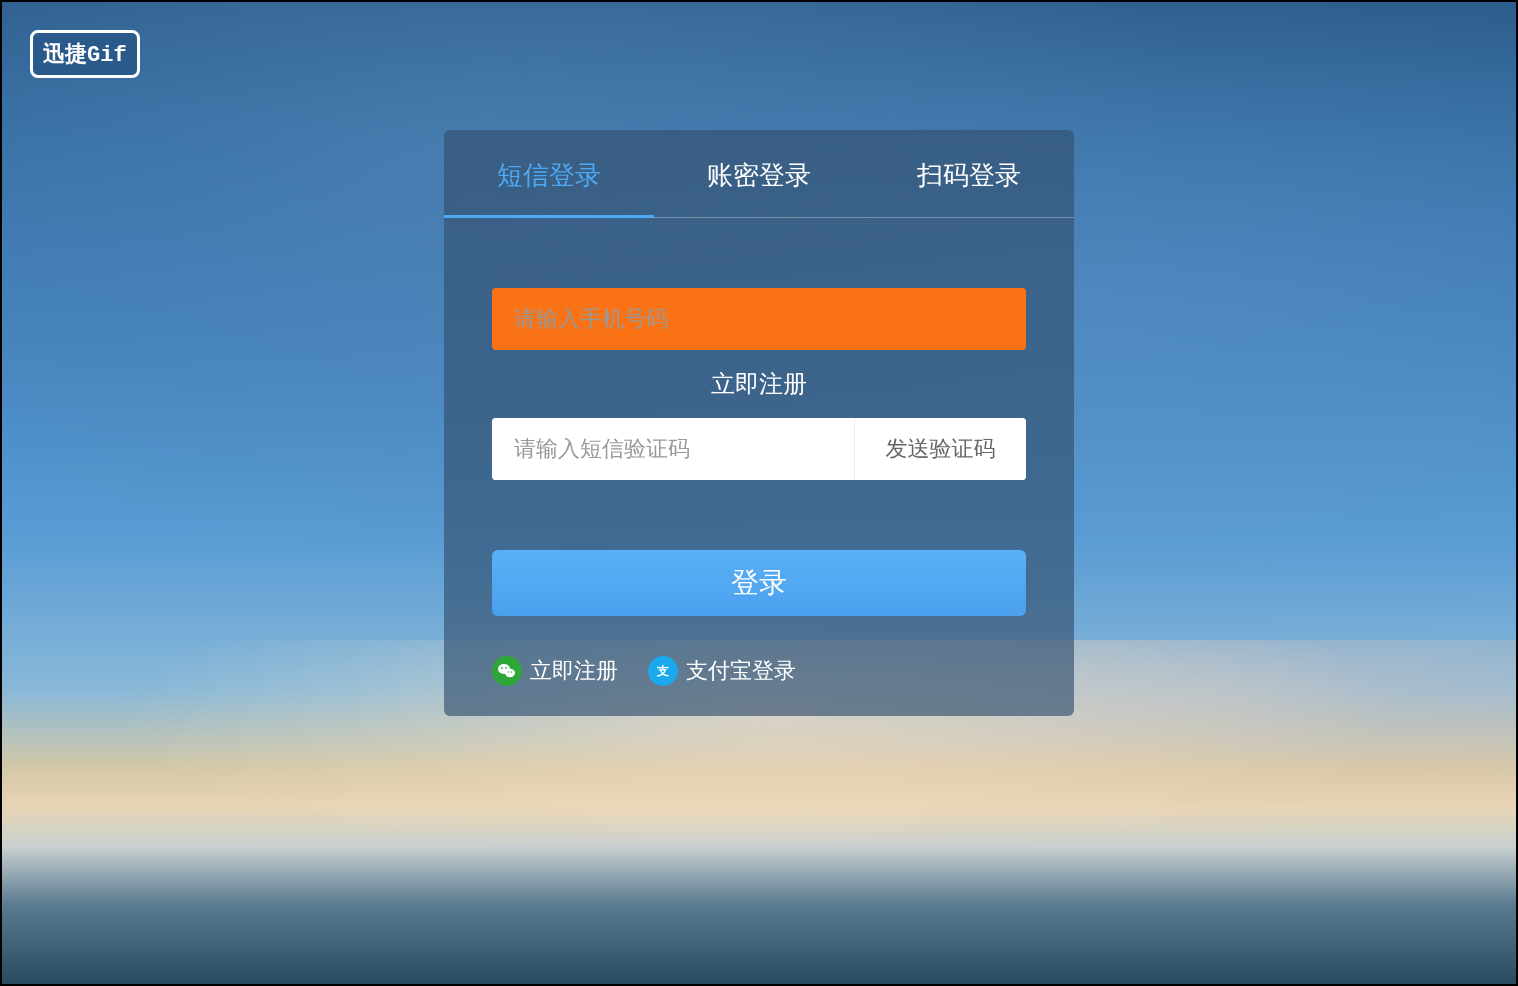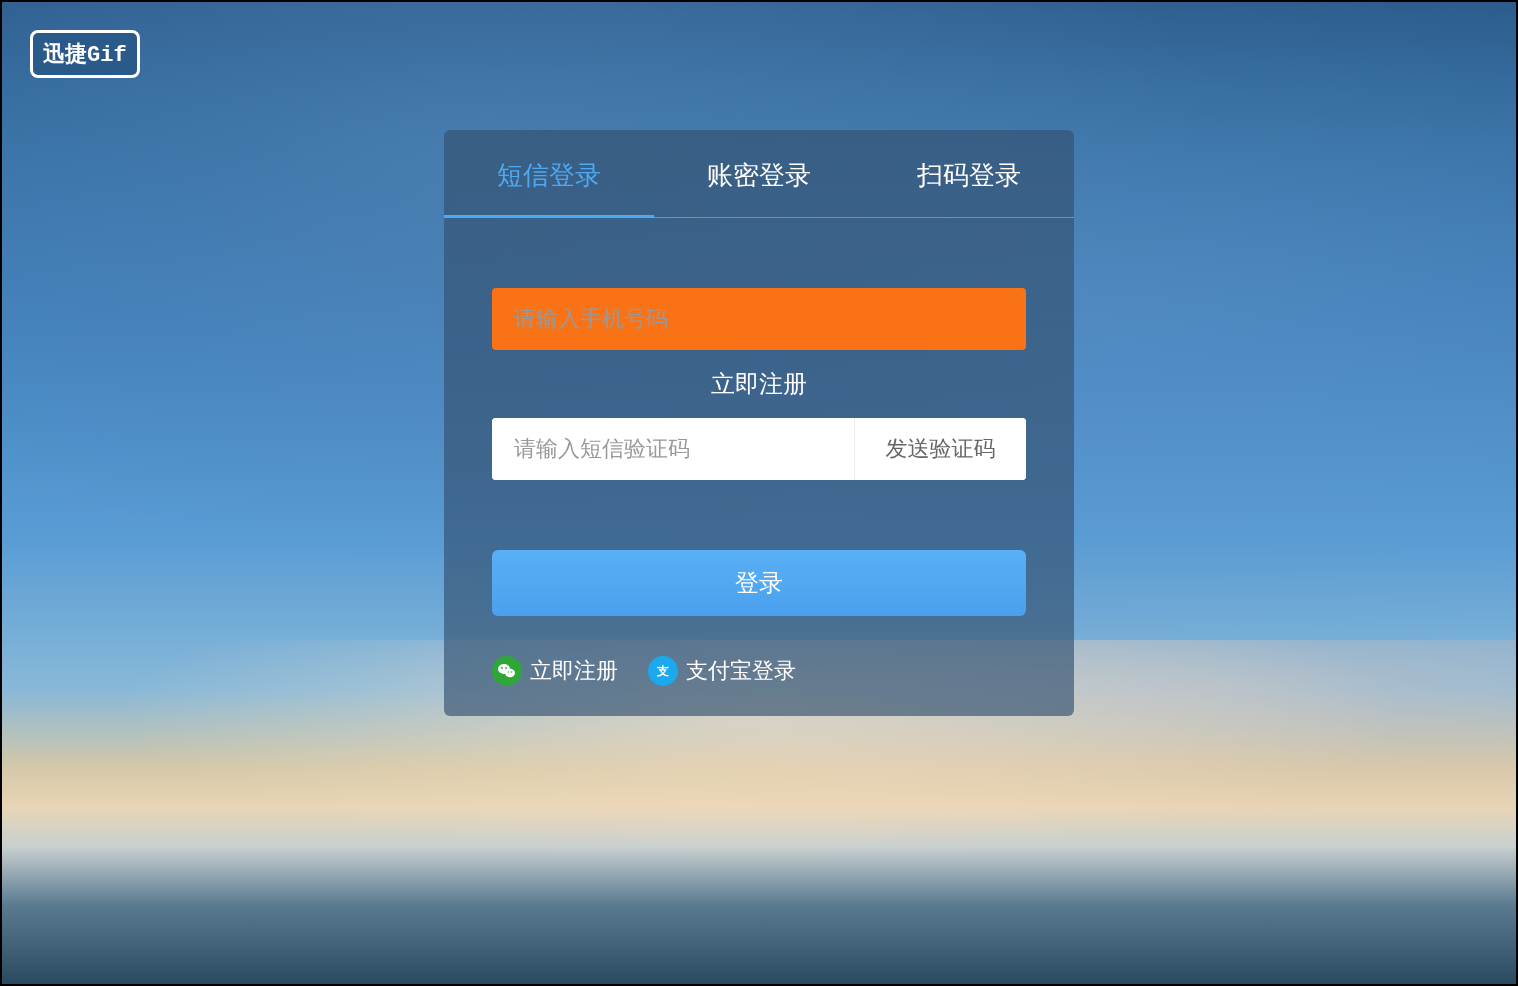--- a/index.html
+++ b/index.html
@@ -180,21 +180,21 @@
     }
     
     .login-btn {
       width: 100%;
       height: 66px;
       margin-top: 70px;
       background: linear-gradient(to bottom, #5ab0f5, #4aa0ee);
       border: none;
       border-radius: 6px;
       color: #fff;
-      font-size: 24px;
+      font-size: 28px;
       cursor: pointer;
     }
     
     .alt-login-row {
       margin-top: 40px;
       padding: 0 48px;
       display: flex;
       gap: 30px;
       align-items: center;
     }

